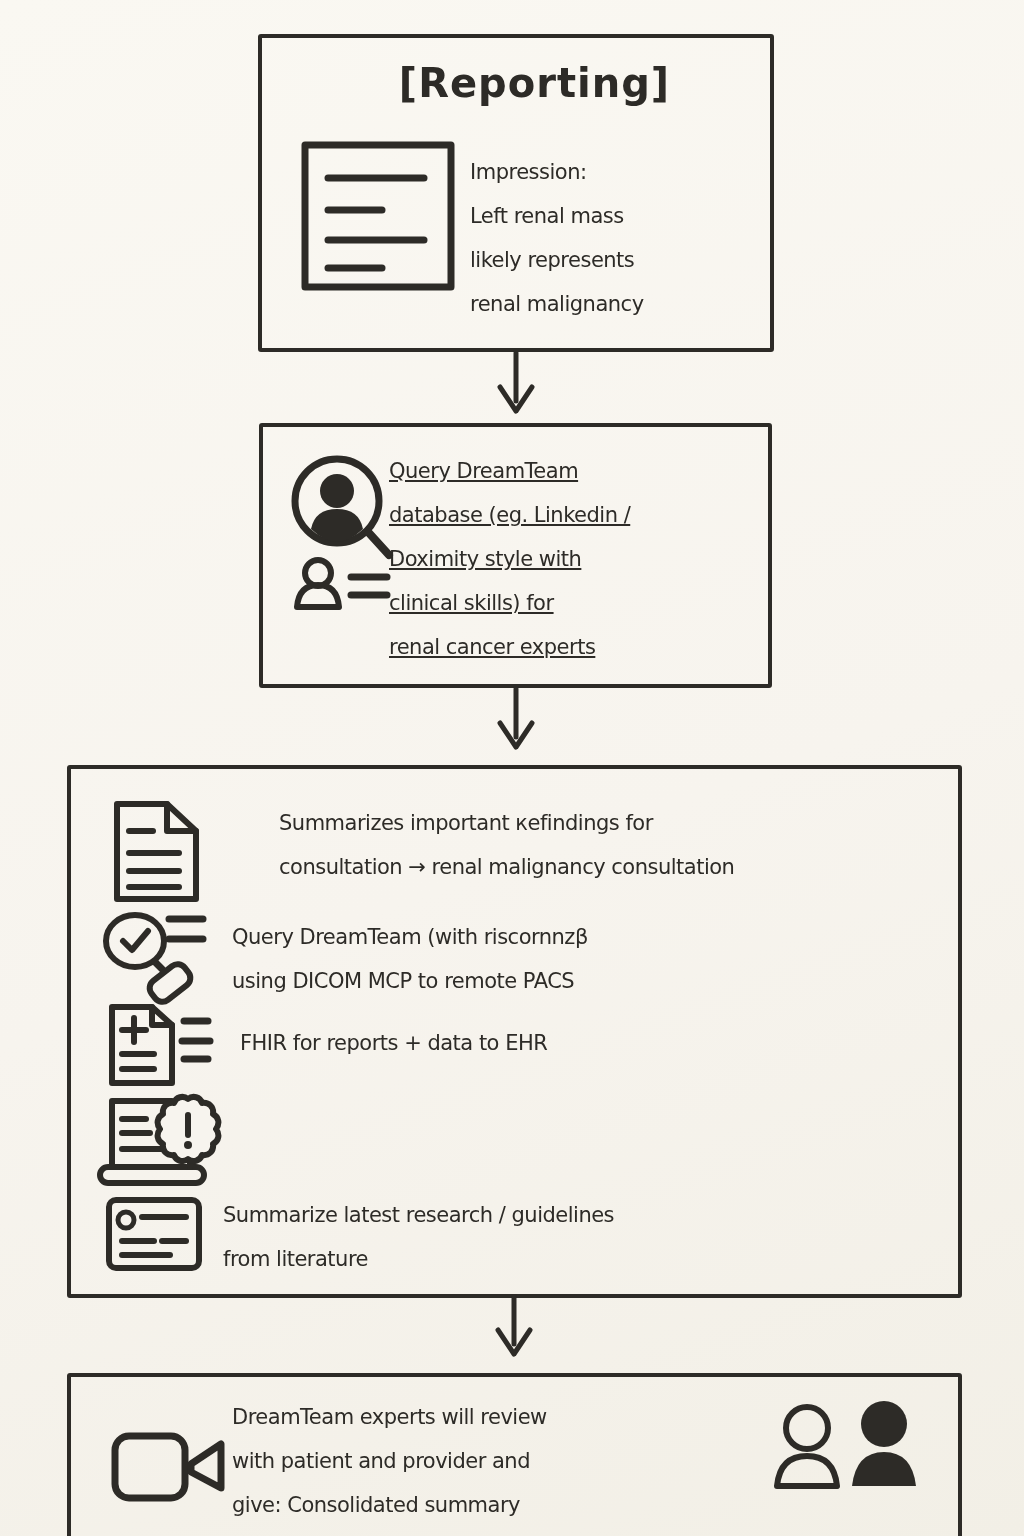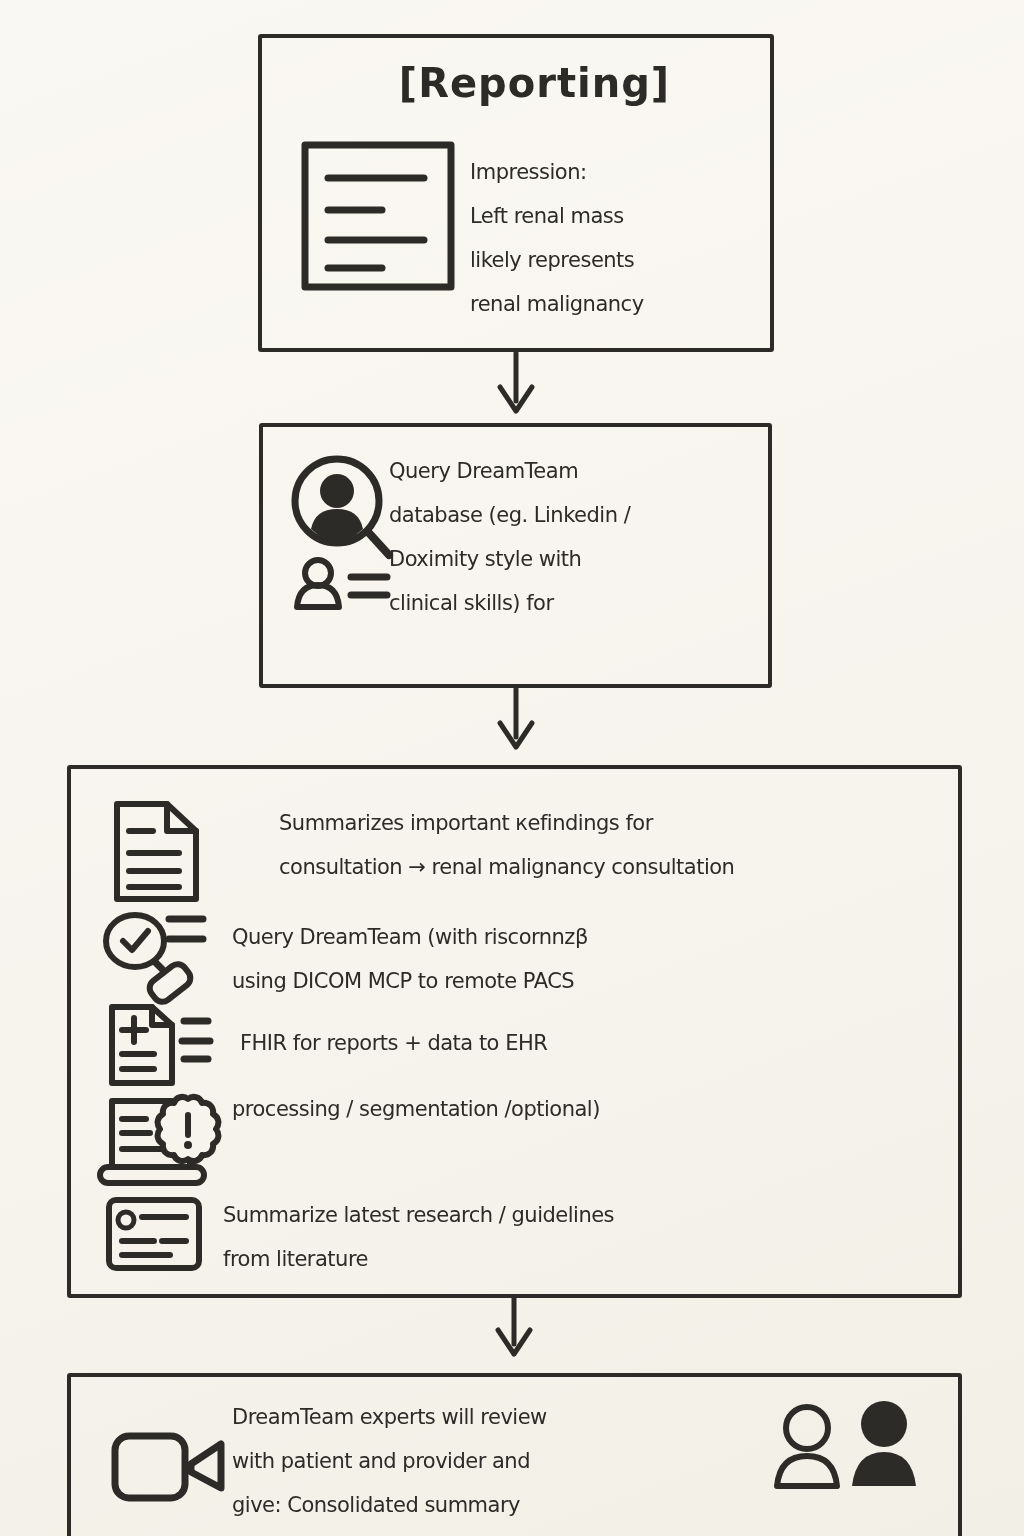--- a/index.html
+++ b/index.html
@@ -55,25 +55,26 @@
         <circle cx="52" cy="48" r="42" stroke-width="7"></circle>
         <circle cx="52" cy="38" r="17" style="fill:#2d2b27" stroke="none"></circle>
         <path d="M26,76 Q30,56 52,56 Q74,56 78,76 Q64,89 52,89 Q40,89 26,76 Z" style="fill:#2d2b27" stroke="none"></path>
         <line x1="84" y1="80" x2="104" y2="102" stroke-width="8"></line>
         <circle cx="33" cy="120" r="13" stroke-width="6"></circle>
         <path d="M12,154 Q14,132 33,132 Q52,132 54,154 Z" stroke-width="6"></path>
         <line x1="66" y1="124" x2="102" y2="124" stroke-width="7"></line>
         <line x1="66" y1="142" x2="102" y2="142" stroke-width="7"></line>
       </svg>
     </div>
-    <div class="t" style="left:126px;top:22px;">
+    <div class="t" style="left:126px;top:22px;text-decoration:underline;">
       <div>Query DreamTeam</div>
       <div>database (eg. Linkedin /</div>
       <div>Doximity style with</div>
       <div>clinical skills) for</div>
+      <div>renal cancer experts</div>
     </div>
   </div>
 
   <div class="arrow" style="left:494px;top:687px;">
     <svg viewBox="0 0 44 68" width="44" height="68">
       <line x1="22" y1="2" x2="22" y2="50" stroke-width="5"></line>
       <path d="M6,36 L22,60 L38,36" stroke-width="5"></path>
     </svg>
   </div>
 
@@ -133,21 +134,20 @@
         <line x1="30" y1="48" x2="58" y2="48" stroke-width="6"></line>
         <line x1="30" y1="64" x2="70" y2="64" stroke-width="6"></line>
         <rect x="8" y="82" width="104" height="16" rx="8" stroke-width="6"></rect>
         <line x1="98" y1="70" x2="98" y2="82" stroke-width="6"></line>
         <path d="M96,14 C101,10 108,12 110,18 C117,17 122,22 121,29 C127,32 128,39 124,44 C128,49 127,56 121,59 C122,66 117,71 110,70 C108,76 101,78 96,74 C91,78 84,76 82,70 C75,71 70,66 71,59 C65,56 64,49 68,44 C64,39 65,32 71,29 C70,22 75,17 82,18 C84,12 91,10 96,14 Z" stroke-width="6" style="fill:#f7f4ee"></path>
         <line x1="96" y1="30" x2="96" y2="50" stroke-width="6"></line>
         <circle cx="96" cy="60" r="4" style="fill:#2d2b27" stroke="none"></circle>
       </svg>
     </div>
     <div class="t" style="left:161px;top:318px;">
-      <div>processing / segmentation /optional)</div>
     </div>
 
     <div class="icon" style="left:33px;top:426px;width:100px;height:78px;">
       <svg viewBox="0 0 100 78" width="100" height="78">
         <rect x="5" y="5" width="90" height="68" rx="7" stroke-width="6"></rect>
         <circle cx="22" cy="25" r="8" stroke-width="5"></circle>
         <line x1="38" y1="22" x2="82" y2="22" stroke-width="6"></line>
         <line x1="18" y1="46" x2="50" y2="46" stroke-width="6"></line>
         <line x1="58" y1="46" x2="82" y2="46" stroke-width="6"></line>
         <line x1="18" y1="60" x2="66" y2="60" stroke-width="6"></line>

